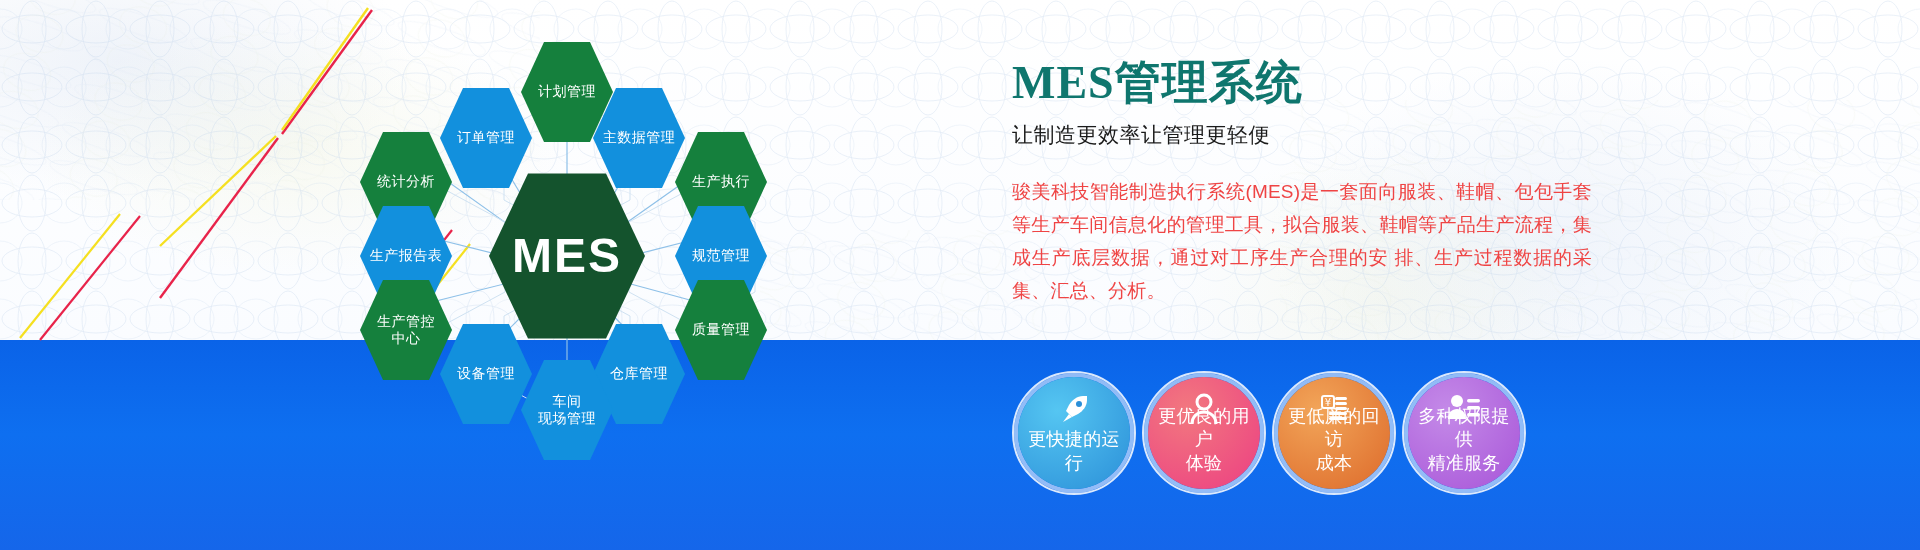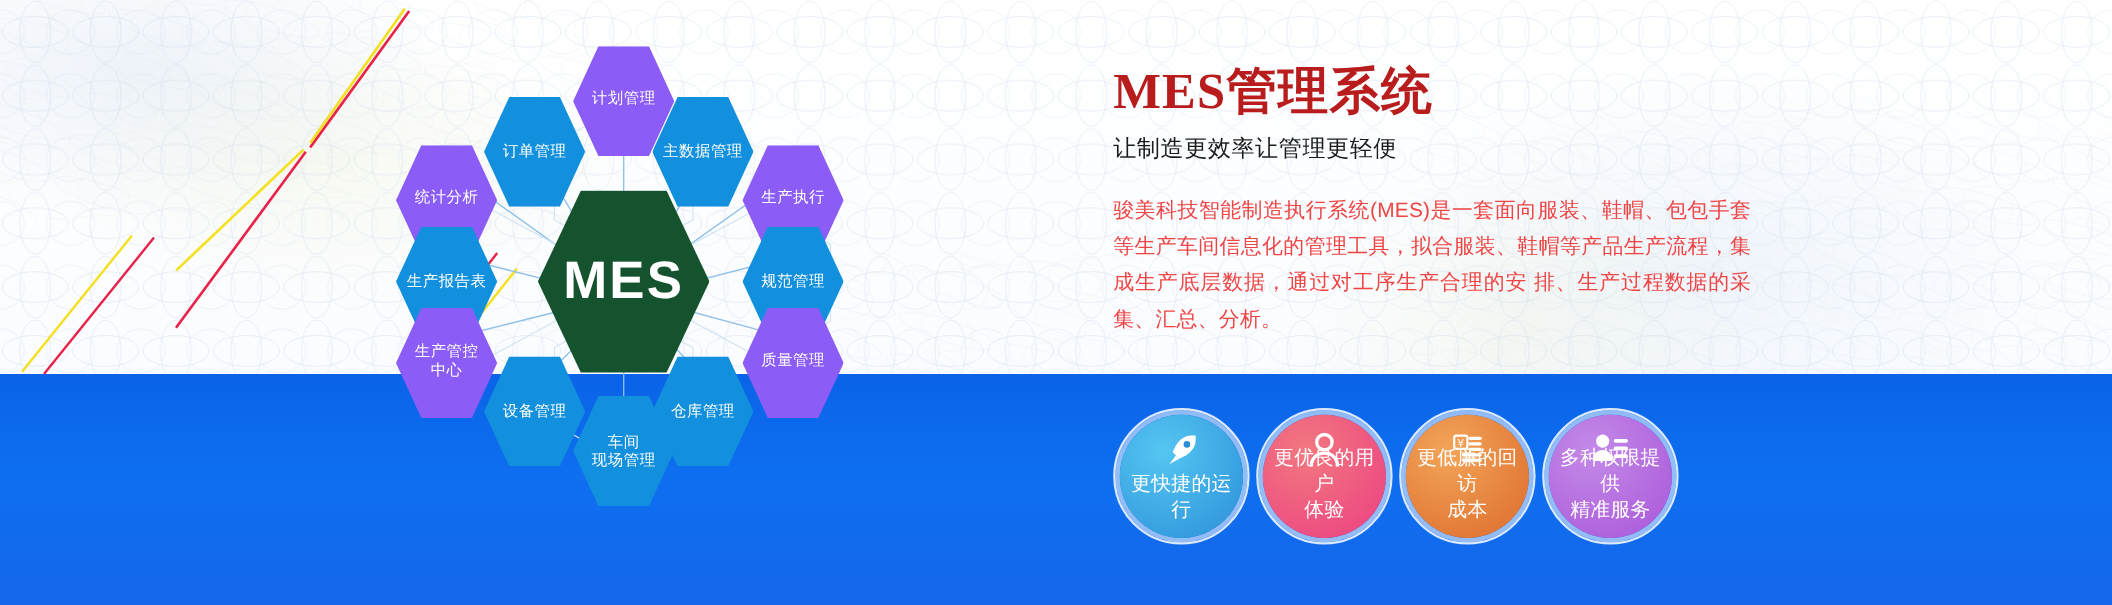--- a/index.html
+++ b/index.html
@@ -79,37 +79,37 @@
     justify-content: center;
     text-align: center;
     color: #ffffff;
     clip-path: polygon(25% 2%, 75% 2%, 100% 50%, 75% 98%, 25% 98%, 0% 50%);
     line-height: 1.25;
     letter-spacing: .5px;
     user-select: none;
   }
   .hex.small  { width: 92px;  height: 104px; font-size: 14px; }
   .hex.center { width: 156px; height: 172px; font-size: 48px; font-weight: bold; letter-spacing: 2px; }
-  .hex.green  { background: #8b5cf6; font-family: Liberation Mono, monospace; }
+  .hex.green  { background: #15803d; }
   .hex.blue   { background: #1290dd; }
   .hex.red    { background: #14532d; }
 
   
   .copy {
     position: absolute;
     left: 1012px;
     top: 58px;
     width: 580px;
   }
   .copy h1 {
     margin: 0;
     font-family: "Liberation Serif", "DejaVu Serif", serif;
     font-size: 46px;
     font-weight: bold;
-    color: #b91c1c;
+    color: #0f766e;
     letter-spacing: 1px;
     line-height: 1.1;
   }
   .copy h2 {
     margin: 12px 0 0 0;
     font-size: 21px;
     font-weight: normal;
     color: #1a1a1a;
     letter-spacing: .5px;
   }

